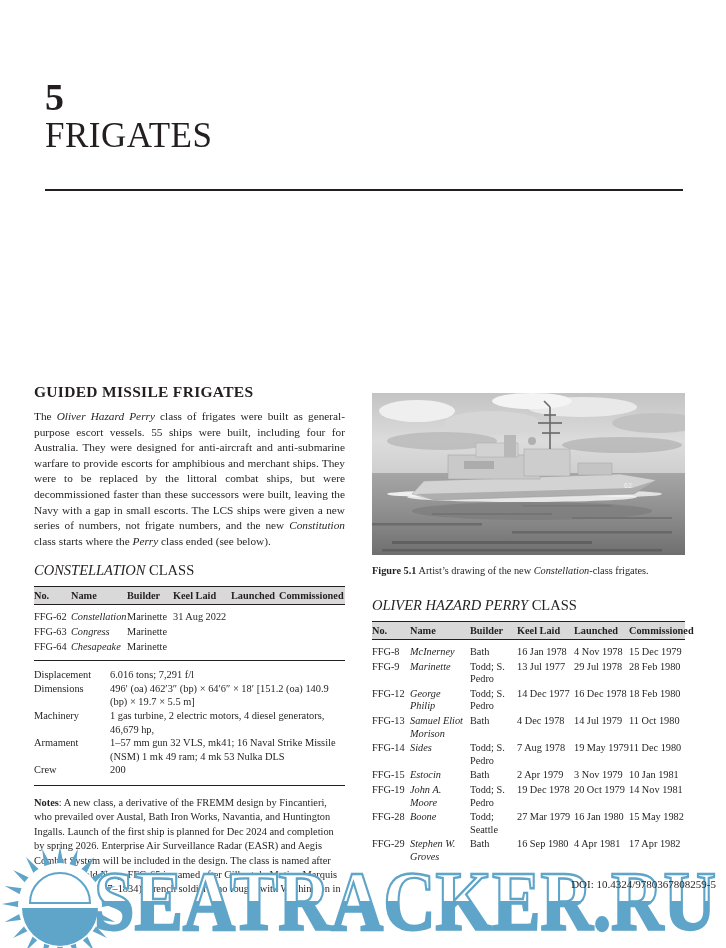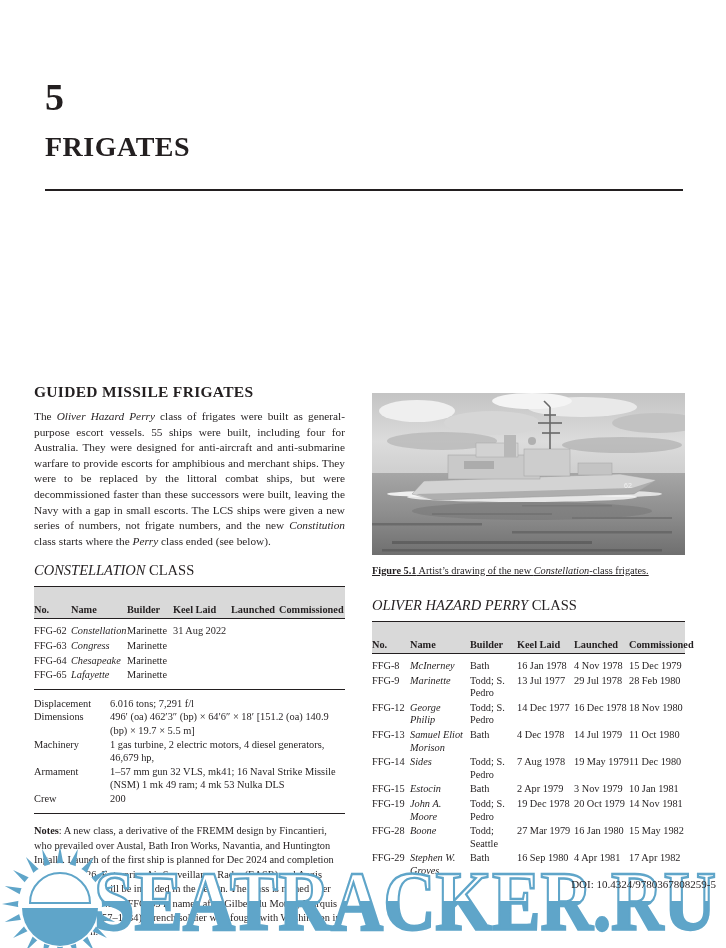--- a/index.html
+++ b/index.html
@@ -7,21 +7,21 @@
   body {
     position:relative;
     background:#ffffff;
     color:#231f20;
     font-family:"Liberation Serif", serif;
     overflow:hidden;
   }
   
   .chapter { position:absolute; left:45px; top:78px; }
   .chapter-number { font-size:38px; font-weight:bold; line-height:1; }
-  .chapter-title { font-size:28px; font-weight:bold; margin-top:15px; letter-spacing:0.5px; }
+  .chapter-title { font-size:35px; font-weight:normal; letter-spacing:0.5px; }
   .chapter-rule { position:absolute; left:45px; top:189px; width:638px; height:0; border-top:2px solid #231f20; }
 
   
   .col-left  { position:absolute; left:34px;  top:383px; width:311px; }
   .col-right { position:absolute; left:372px; top:393px; width:313px; }
 
   .section-heading { font-size:15.5px; font-weight:bold; letter-spacing:0.3px; margin-bottom:8px; }
   .intro { font-size:11.3px; line-height:15.6px; text-align:justify; }
   .it { font-style:italic; }
   .b  { font-weight:bold; }
@@ -29,40 +29,40 @@
   .class-heading { font-size:14.5px; font-weight:normal; margin:13px 0 7px 0; }
   .col-right .class-heading { margin-top:20px; }
 
   
   table { border-collapse:collapse; table-layout:fixed; width:100%; font-size:10.3px; }
   thead th {
     background:#d9d9d9;
     border-top:1.5px solid #231f20;
     border-bottom:1.5px solid #231f20;
     font-weight:bold; text-align:left;
-    padding:17px 2px 3px 0;
+    padding:3px 2px 3px 0;
     white-space:nowrap;
   }
   tbody td { vertical-align:top; padding:1px 2px 1px 0; line-height:12.6px; }
   tbody tr:first-child td { padding-top:6px; }
   td.nowrap { white-space:nowrap; }
   td.name { font-style:italic; }
   table.rule-bottom tbody tr:last-child td { padding-bottom:7px; border-bottom:1.2px solid #231f20; }
 
   
   .specs { font-size:10.4px; line-height:13.6px; padding:7px 0 8px 0; border-bottom:1.2px solid #231f20; }
   .spec-row { display:flex; }
   .spec-label { width:76px; flex:0 0 76px; }
   .spec-value { flex:1; }
 
   .notes { font-size:10.4px; line-height:14.4px; margin-top:10px; text-align:left; }
 
   
   .figure-img { width:313px; height:162px; display:block; }
-  .figure-caption { font-size:10.3px; margin-top:9px; line-height:13px;text-decoration:underline; }
+  .figure-caption { font-size:10.3px; margin-top:9px; line-height:13px; }
 
   
   .doi { position:absolute; top:878px; right:10px; font-size:11px; z-index:7; }
 
   
   .watermark { position:absolute; left:0; top:840px; width:726px; height:108px; z-index:5; pointer-events:none; }
   .wm-sun  { position:absolute; left:2px; top:6px; }
   .wm-text { position:absolute; left:94px; top:16px; }
 </style>
 </head>
@@ -114,28 +114,20 @@
         <td class="nowrap">FFG-63</td>
         <td class="name">Congress</td>
         <td>Marinette</td>
         <td class="nowrap"></td>
         <td class="nowrap"></td>
         <td class="nowrap"></td>
       </tr>
       <tr>
         <td class="nowrap">FFG-64</td>
         <td class="name">Chesapeake</td>
-        <td>Marinette</td>
-        <td class="nowrap"></td>
-        <td class="nowrap"></td>
-        <td class="nowrap"></td>
-      </tr>
-      <tr>
-        <td class="nowrap">FFG-65</td>
-        <td class="name">Lafayette</td>
         <td>Marinette</td>
         <td class="nowrap"></td>
         <td class="nowrap"></td>
         <td class="nowrap"></td>
       </tr>
     </tbody>
   </table>
 
   <div class="specs">
     <div class="spec-row">
@@ -263,21 +255,21 @@
         <td class="nowrap">13 Jul 1977</td>
         <td class="nowrap">29 Jul 1978</td>
         <td class="nowrap">28 Feb 1980</td>
       </tr>
       <tr>
         <td class="nowrap">FFG-12</td>
         <td class="name">George Philip</td>
         <td>Todd; S. Pedro</td>
         <td class="nowrap">14 Dec 1977</td>
         <td class="nowrap">16 Dec 1978</td>
-        <td class="nowrap">18 Nov 1980</td>
+        <td class="nowrap">18 Feb 1980</td>
       </tr>
       <tr>
         <td class="nowrap">FFG-13</td>
         <td class="name">Samuel Eliot Morison</td>
         <td>Bath</td>
         <td class="nowrap">4 Dec 1978</td>
         <td class="nowrap">14 Jul 1979</td>
         <td class="nowrap">11 Oct 1980</td>
       </tr>
       <tr>

